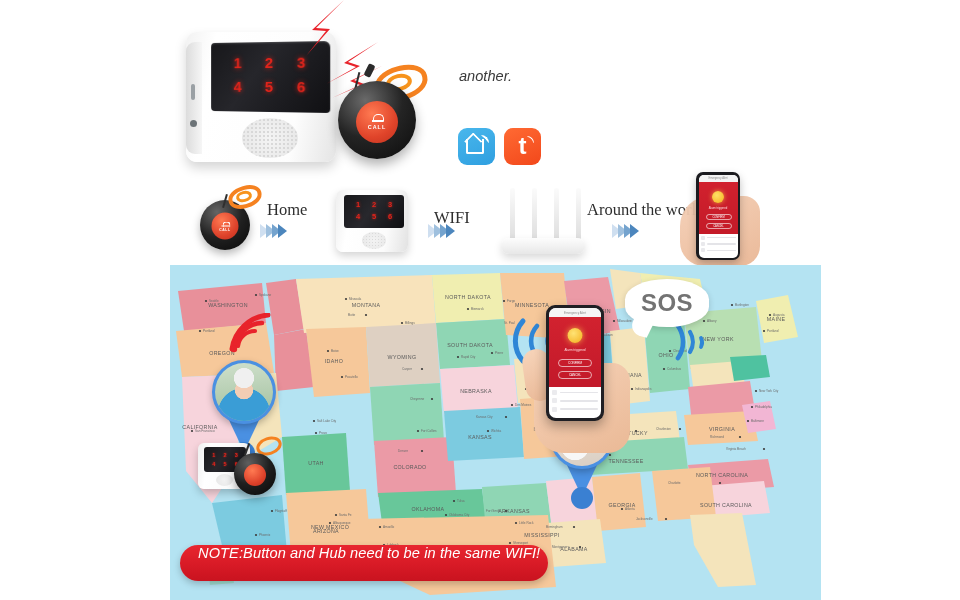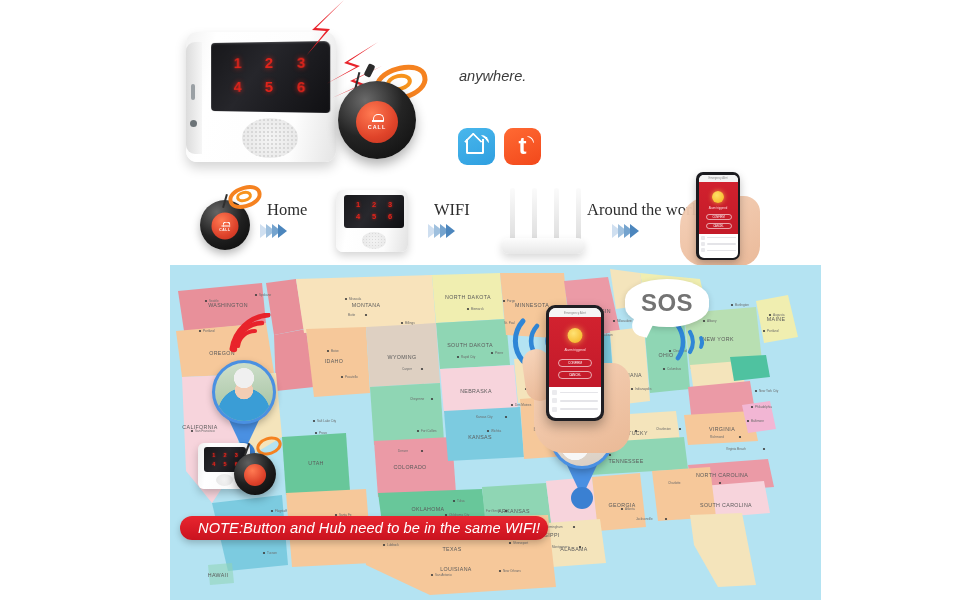--- a/index.html
+++ b/index.html
@@ -392,37 +392,37 @@
     position:absolute; left:86px; top:172px; width:26px; height:18px;
     border:3.5px solid #f58220; border-radius:50%; transform:rotate(-18deg);
   }
   .map-lan-cord{
     position:absolute; left:76px; top:178px; width:1.6px; height:13px;
     background:#2f2f2f; transform:rotate(20deg);
   }
 
   
   .note{
-    position:absolute; left:180px; top:516px; width:368px; height:24px;
+    position:absolute; left:180px; top:545px; width:368px; height:36px;
     background:linear-gradient(180deg,#e8262f 0%,#d81a26 55%,#c9131f 100%);
-    border-radius:18px; display:flex; align-items:center; padding-left:18px;
+    border-radius:18px; display:flex; align-items:flex-start; padding-left:18px;
     box-shadow:0 3px 7px rgba(0,0,0,.22);
   }
   .note span{
     color:#fff; font-size:14.6px; font-style:italic; white-space:nowrap; letter-spacing:.1px;
   }
 </style>
 </head>
 <body>
 
 <div id="stage">
 
 
   <div class="hdr-body">
-    <div>anywhere.</div>
+    <div>another.</div>
   </div>
 
   <div class="app-row">
     <div class="app-ico smartlife">
       <div class="sl-house"></div>
       <div class="sl-roof"></div>
       <div class="wifi-dot"></div>
     </div>
     <div class="app-ico tuya">
       <div class="tuya-t">t</div>
@@ -506,21 +506,21 @@
           <span>2</span>
           <span>3</span>
           <span>4</span>
           <span>5</span>
           <span>6</span>
         </div>
       </div>
       <div class="hub-sm-speaker"></div>
     </div>
 
-    <div class="flow-label" style="left:246px; top:24px;">WIFI</div>
+    <div class="flow-label" style="left:246px; top:32px;">WIFI</div>
     <div class="chevrons" style="left:240px; top:48px;">
       <div class="chev c1"></div>
       <div class="chev c2"></div>
       <div class="chev c3"></div>
       <div class="chev c4"></div>
     </div>
 
     <div class="router">
       <div class="ant a1"></div>
       <div class="ant a2"></div>

